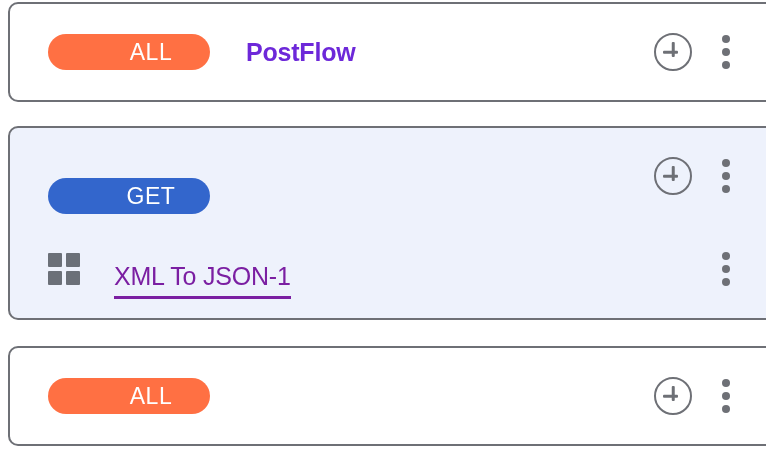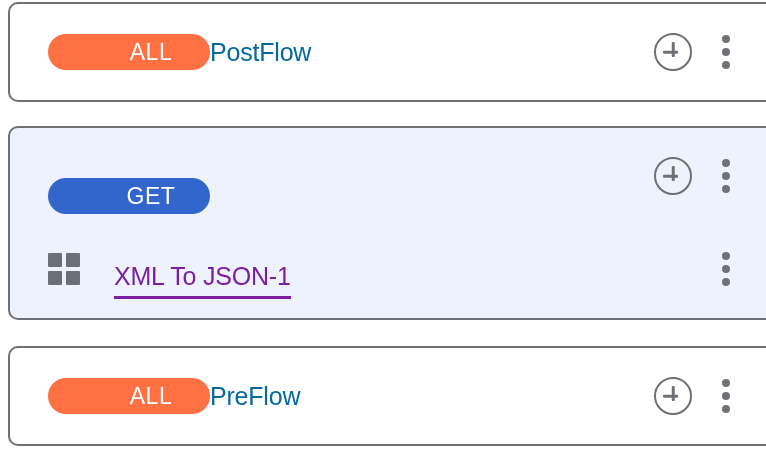--- a/index.html
+++ b/index.html
@@ -69,23 +69,24 @@
     font-weight: 400;
     letter-spacing: 0.5px;
     font-family: "Liberation Sans", sans-serif;
     padding-left: 44px;
   }
   .badge-all { background: #ff7043; }
   .badge-get { background: #3366cc; margin-top: 40px; }
 
   
   .flow-title {
+    margin-left: 36px;
     font-size: 25px;
-    font-weight: normal;
-    color: #0369a1;
+    font-weight: bold;
+    color: #6d28d9;
     white-space: nowrap;
     letter-spacing: -0.2px;
   }
 
   
   .grid-icon {
     flex: 0 0 auto;
     width: 32px;
     height: 32px;
     display: grid;
@@ -223,21 +224,20 @@
           <span></span>
           <span></span>
         </div>
       </div>
     </div>
   </div>
 
   <div class="card card-pre">
     <div class="row">
       <div class="badge badge-all">ALL</div>
-      <div class="flow-title">PreFlow</div>
       <div class="actions">
         <div class="add-icon"></div>
         <div class="kebab-icon">
           <span></span>
           <span></span>
           <span></span>
         </div>
       </div>
     </div>
   </div>

